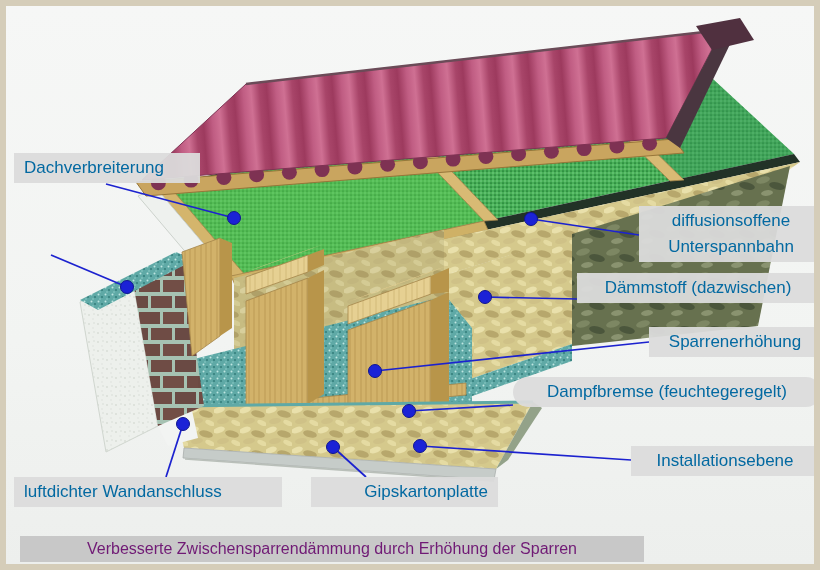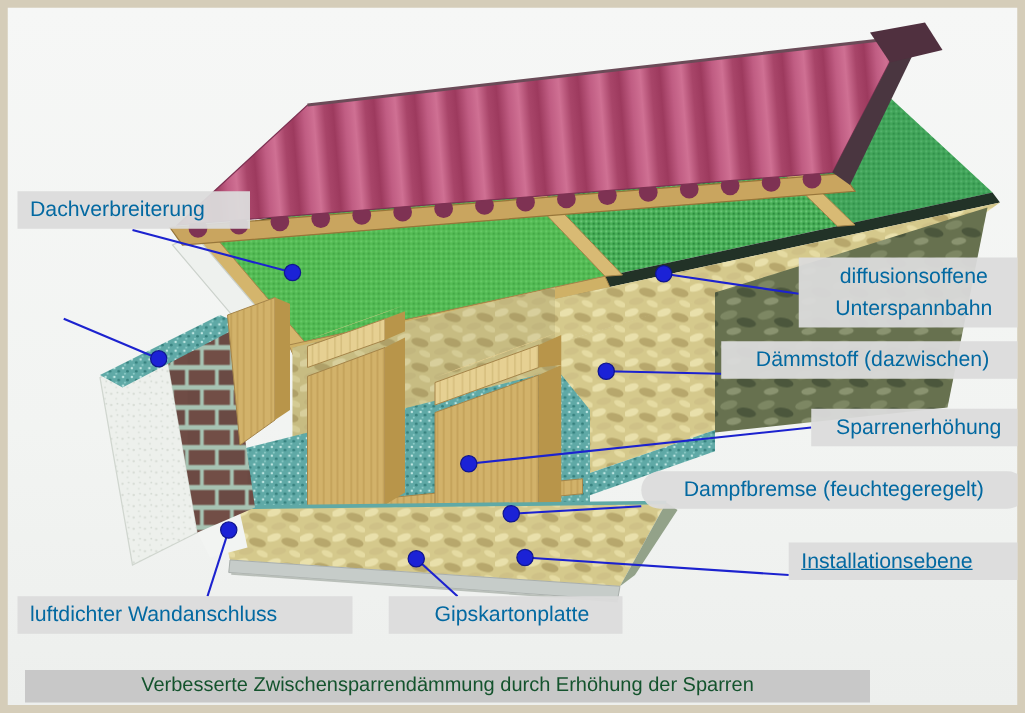--- a/index.html
+++ b/index.html
@@ -10,25 +10,25 @@
   svg.scene{position:absolute;left:0;top:0;width:808px;height:558px;display:block;}
   .lb{position:absolute;background:rgba(219,219,219,0.95);color:#0369a1;
       font-size:17px;line-height:26px;padding:2px 10px;white-space:nowrap;}
   .lb.two{white-space:normal;text-align:center;padding:2px 8px;}
   .lb1{left:8px;top:147px;width:166px;}
   .lb2{left:8px;top:196px;width:112px;text-align:left;}
   .lb3{left:633px;top:200px;width:168px;}
   .lb4{left:571px;top:267px;width:222px;text-align:center;}
   .lb5{left:643px;top:321px;width:152px;text-align:center;}
   .lb6{left:507px;top:371px;width:292px;border-radius:21px;}
-  .lb7{left:625px;top:428px;width:168px;text-decoration:underline;}
+  .lb7{left:625px;top:440px;width:168px;text-align:center;}
   .lb8{left:8px;top:471px;width:248px;}
-  .lb9{left:305px;top:471px;width:157px;text-align:center;padding-left:20px;}
-  .caption{position:absolute;left:14px;top:530px;width:676px;height:26px;
-           background:#c8c8c8;color:#14532d;font-size:16px;line-height:26px;text-align:center;}
+  .lb9{left:305px;top:471px;width:157px;text-align:right;padding-left:20px;}
+  .caption{position:absolute;left:14px;top:530px;width:624px;height:26px;
+           background:#c8c8c8;color:#701a75;font-size:16px;line-height:26px;text-align:center;}
 </style>
 </head>
 <body>
 
 <div class="page">
 
 <svg class="scene" viewBox="0 0 808 558">
   <defs>
     <linearGradient id="grad-roof" gradientUnits="userSpaceOnUse" x1="136" y1="174" x2="168.75" y2="171.4" spreadMethod="repeat">
       <stop offset="0" stop-color="#9d3a5e"></stop>

